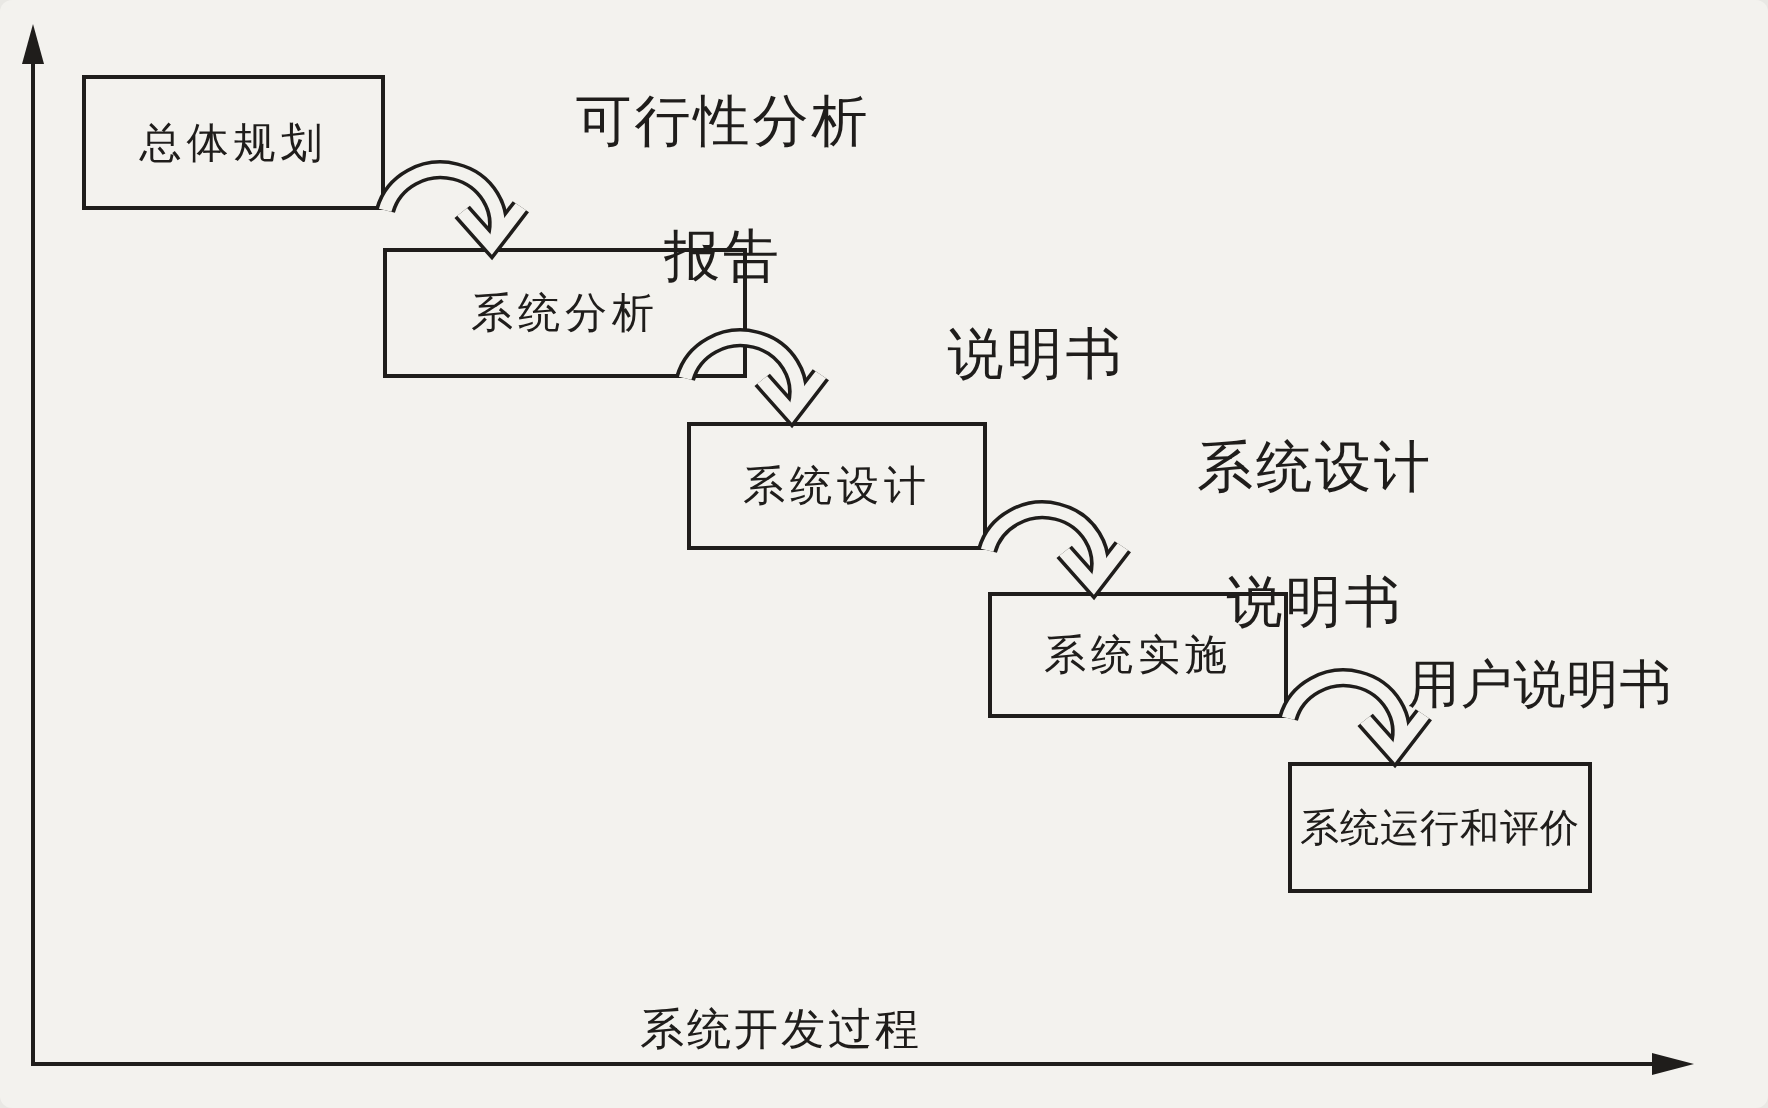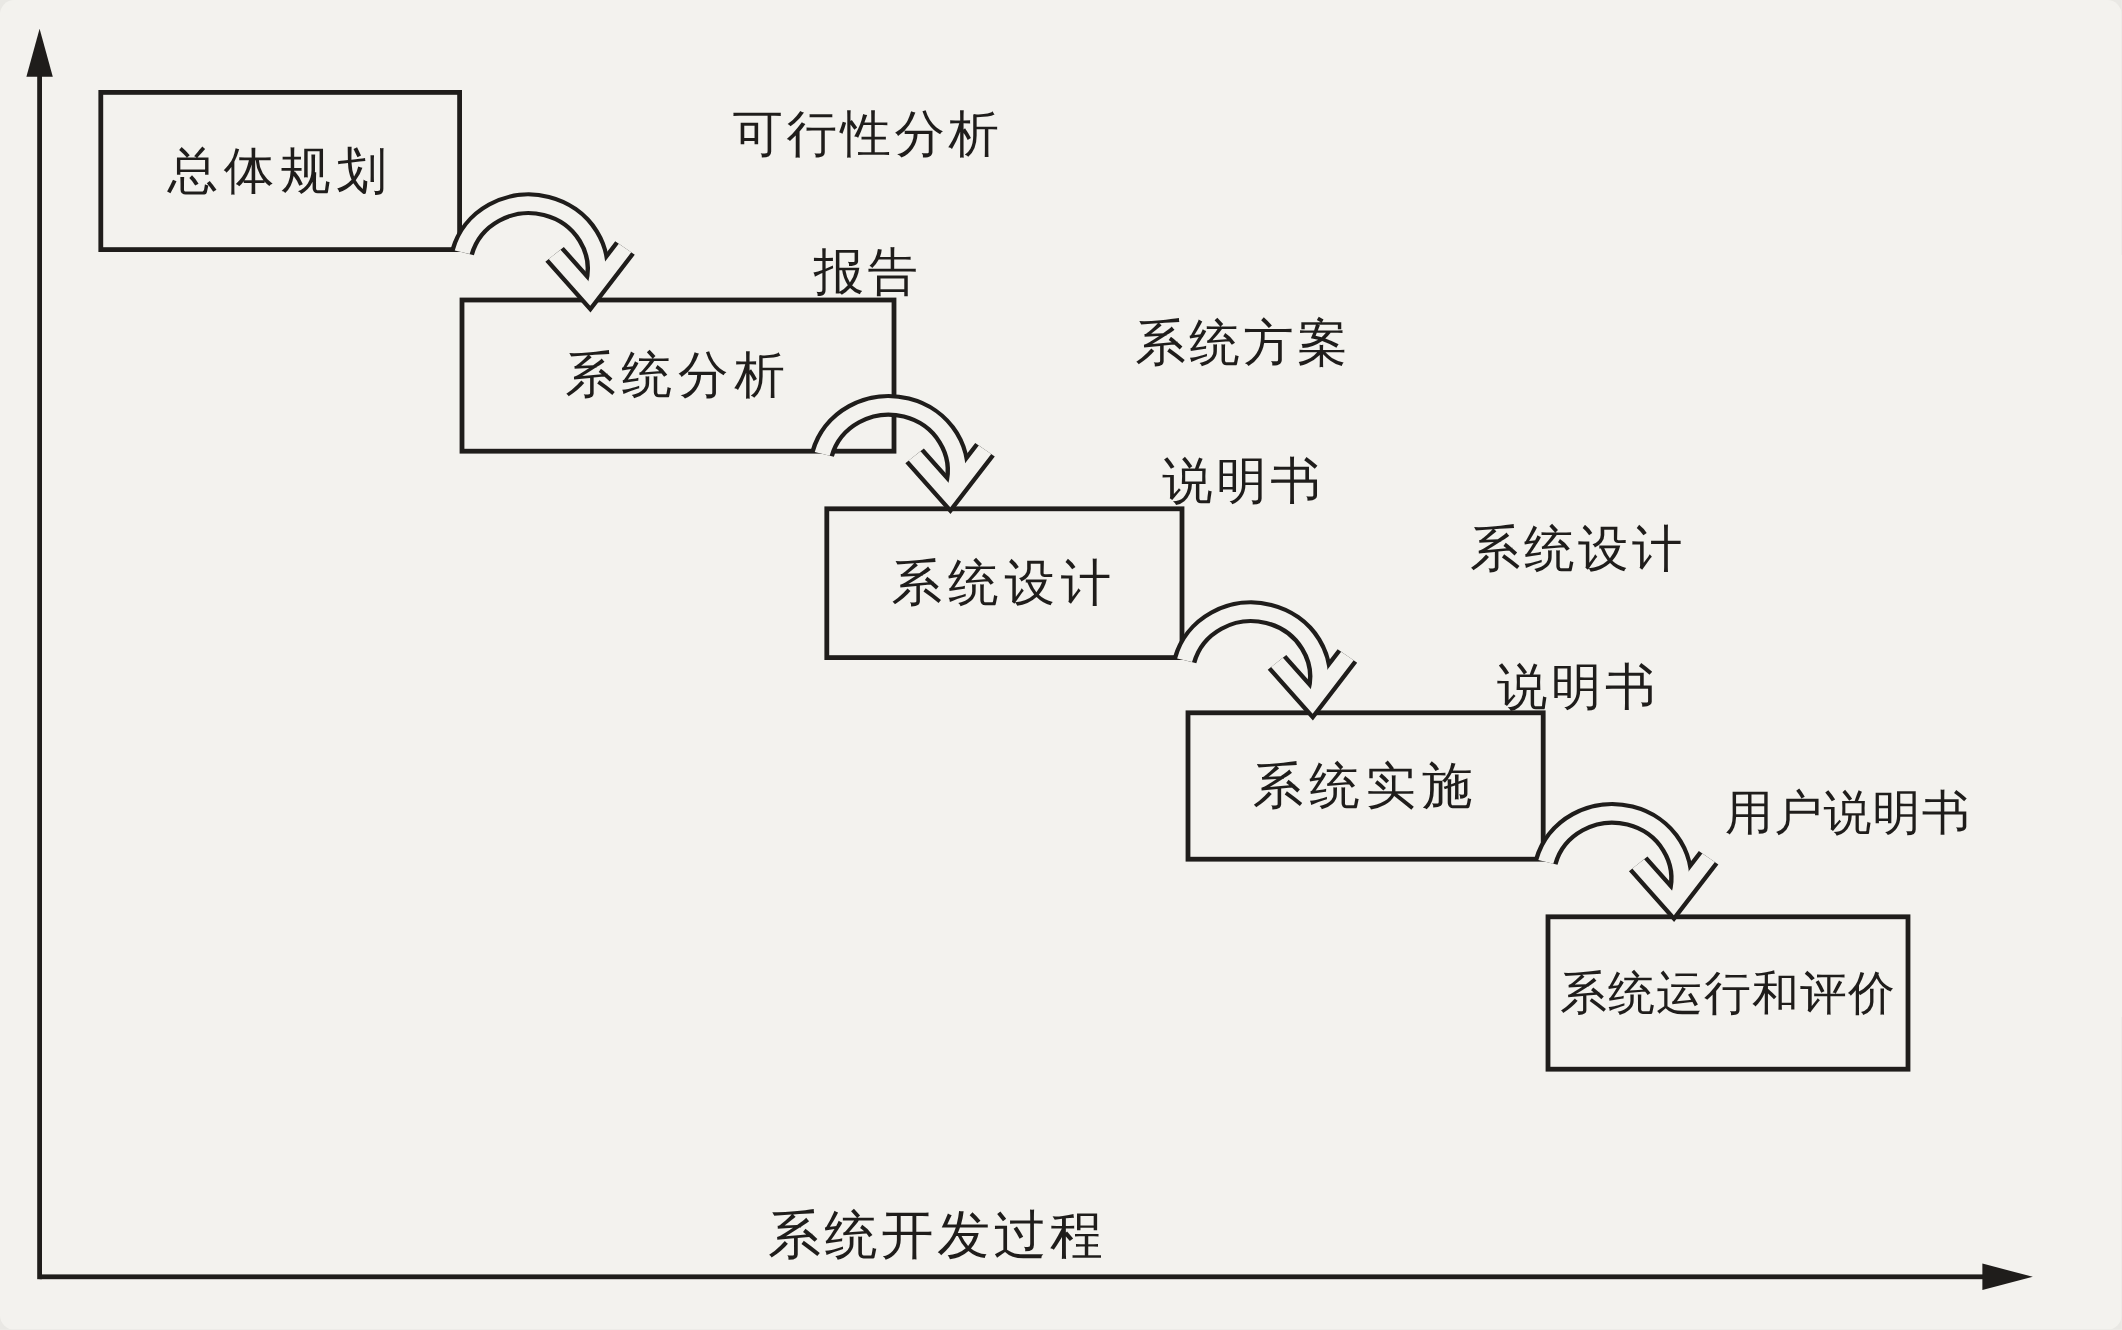--- a/index.html
+++ b/index.html
@@ -41,25 +41,25 @@
 
   
   .arrow { position: absolute; width: 165px; height: 130px; overflow: visible; }
   .a1 { left: 376px;  top: 127px; }
   .a2 { left: 676px;  top: 295px; }
   .a3 { left: 978px;  top: 467px; }
   .a4 { left: 1279px; top: 635px; }
 
   
   .lbl { position: absolute; width: 360px; text-align: center;
-         font-size: 42px; letter-spacing: 3px; white-space: nowrap; }
+         font-size: 56px; letter-spacing: 3px; white-space: nowrap; }
   .l1 { left: 543px;  top: 84px;  }
   .l2 { left: 856px;  top: 258px; }
   .l3 { left: 1135px; top: 430px; }
-  .l4 { left: 1360px; top: 650px; font-size: 40px; letter-spacing: 1px; }
+  .l4 { left: 1360px; top: 650px; font-size: 52px; letter-spacing: 1px; }
   .lbl .ln2 { margin-top: 59px; }
 
   
   .axis-title { position: absolute; left: 640px; top: 1000px; width: 400px;
                 text-align: left; font-size: 44px; letter-spacing: 3px; white-space: nowrap; }
 </style>
 </head>
 <body>
 
 <div class="page">
@@ -108,21 +108,20 @@
     <polyline points="158,92 126,136 94,98" fill="none" stroke="#1f1d1b" stroke-width="22" stroke-linejoin="miter" stroke-miterlimit="6"></polyline>
     <path d="M 10 96 A 60 60 0 1 1 131 128" fill="none" stroke="#f3f2ee" stroke-width="14"></path>
     <polyline points="158,92 126,136 94,98" fill="none" stroke="#f3f2ee" stroke-width="14" stroke-linejoin="miter" stroke-miterlimit="6"></polyline>
   </svg>
 
   <div class="lbl l1">
     <div>可行性分析</div>
     <div class="ln2">报告</div>
   </div>
   <div class="lbl l2">
-    <div>系统方案</div>
     <div class="ln2">说明书</div>
   </div>
   <div class="lbl l3">
     <div>系统设计</div>
     <div class="ln2">说明书</div>
   </div>
   <div class="lbl l4">
     <div>用户说明书</div>
   </div>
 

